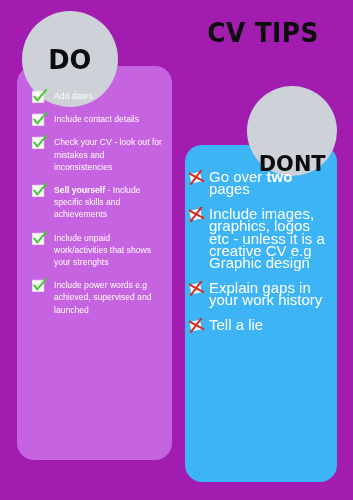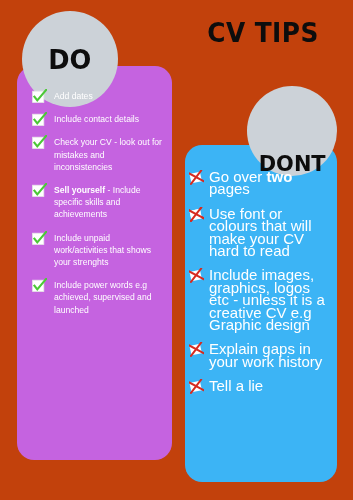--- a/index.html
+++ b/index.html
@@ -9,21 +9,21 @@
     height: 500px;
     background: #ffffff;
     font-family: "Liberation Sans", sans-serif;
     overflow: hidden;
   }
 
   #page {
     position: relative;
     width: 353px;
     height: 500px;
-    background: #c2410c;
+    background: #a21caf;
   }
 
   
   #cv-tips-title {
     position: absolute;
     left: 183px;
     top: 18px;
     width: 160px;
     text-align: center;
     font-family: "DejaVu Sans", sans-serif;
@@ -211,21 +211,21 @@
               <path d="M0.8 1.6 L13.6 12.6" fill="none" stroke="#d62b20" stroke-width="2" stroke-linecap="round"></path>
               <path d="M13.6 1.6 L0.8 12.6" fill="none" stroke="#d62b20" stroke-width="2" stroke-linecap="round"></path>
             </g>
           </svg></span></li>
       <li class="tip-item"><span class="icon-box cross-icon"><svg width="15" height="15" viewBox="0 0 15 15">
             <g transform="rotate(-12 7.5 7.5)">
               <rect x="1.4" y="2.6" width="10.6" height="9.6" fill="#ffffff"></rect>
               <path d="M0.8 1.6 L13.6 12.6" fill="none" stroke="#d62b20" stroke-width="2" stroke-linecap="round"></path>
               <path d="M13.6 1.6 L0.8 12.6" fill="none" stroke="#d62b20" stroke-width="2" stroke-linecap="round"></path>
             </g>
-          </svg></span><span>Use font or colours that will make your CV hard  to read</span></li>
+          </svg></span></li>
       <li class="tip-item"><span class="icon-box cross-icon"><svg width="15" height="15" viewBox="0 0 15 15">
             <g transform="rotate(-12 7.5 7.5)">
               <rect x="1.4" y="2.6" width="10.6" height="9.6" fill="#ffffff"></rect>
               <path d="M0.8 1.6 L13.6 12.6" fill="none" stroke="#d62b20" stroke-width="2" stroke-linecap="round"></path>
               <path d="M13.6 1.6 L0.8 12.6" fill="none" stroke="#d62b20" stroke-width="2" stroke-linecap="round"></path>
             </g>
           </svg></span><span>Include images, graphics, logos etc - unless it is a creative CV e.g Graphic design</span></li>
       <li class="tip-item"><span class="icon-box cross-icon"><svg width="15" height="15" viewBox="0 0 15 15">
             <g transform="rotate(-12 7.5 7.5)">
               <rect x="1.4" y="2.6" width="10.6" height="9.6" fill="#ffffff"></rect>

